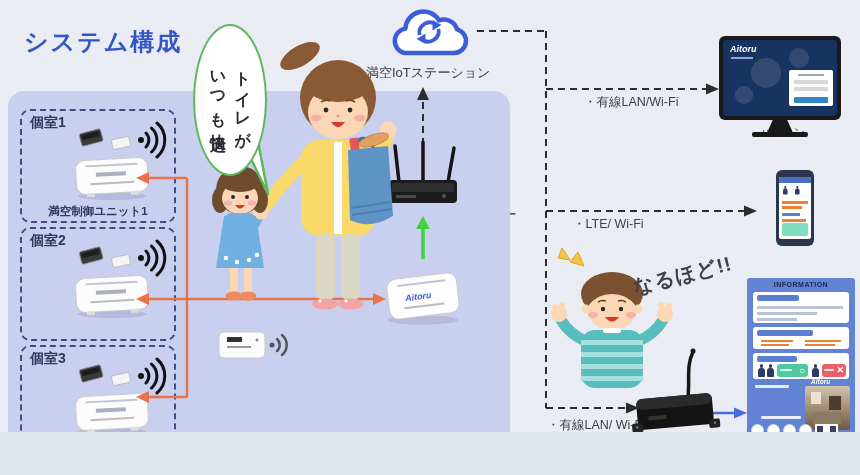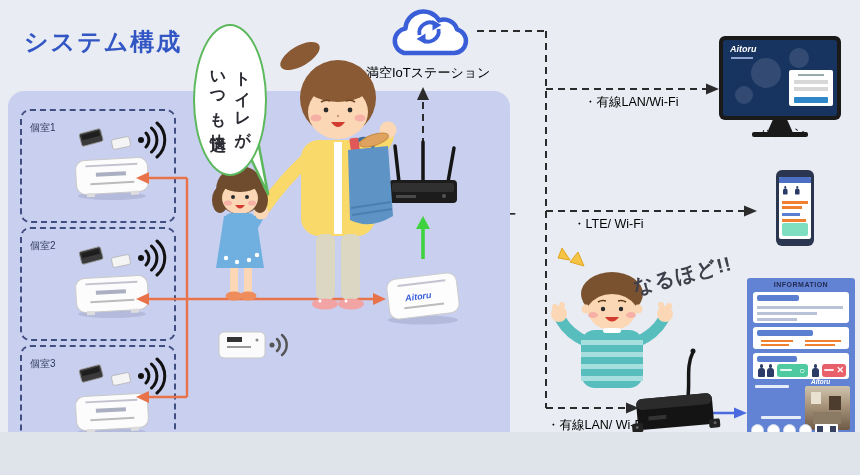--- a/index.html
+++ b/index.html
@@ -1,21 +1,21 @@
 <!DOCTYPE html>
 <html><head>
 <meta charset="utf-8">
 <style>
   html,body{margin:0;padding:0;background:#dfe3ea;font-family:"Liberation Sans",sans-serif;}
   .canvas{position:relative;width:860px;height:432px;background:#e9ecf3;overflow:hidden;}
   .abs{position:absolute;}
-  .lbl{position:absolute;color:#000000;white-space:nowrap;}
+  .lbl{position:absolute;color:#404040;white-space:nowrap;}
   .panel{position:absolute;left:8px;top:91px;width:502px;height:377px;background:#c9cfee;border-radius:16px;}
   .room{position:absolute;left:20px;width:152px;height:110px;border:2px dashed #3f4d80;border-radius:10px;}
-  .room-label{position:absolute;left:8px;top:10px;font-size:10px;font-weight:400;color:#2e3a5c;}
+  .room-label{position:absolute;left:8px;top:3px;font-size:14px;font-weight:700;color:#2e3a5c;}
   .unit-label{position:absolute;bottom:2px;left:0;width:100%;text-align:center;font-size:11.5px;font-weight:600;color:#2e3a5c;}
   svg{display:block;}
   .z2{z-index:2}.z3{z-index:3}.z4{z-index:4}.z5{z-index:5}.z6{z-index:6}
   .title{position:absolute;left:24px;top:26px;font-size:24px;font-weight:bold;color:#3356c5;letter-spacing:2px;}
   .bubble{position:absolute;left:193px;top:24px;width:70px;height:148px;background:#fff;border:2.5px solid #5cb85c;border-radius:50%;display:flex;align-items:center;justify-content:center;}
   .bubble-text{writing-mode:vertical-rl;text-orientation:upright;font-size:16px;font-weight:bold;color:#2b2b33;letter-spacing:2px;line-height:1.55;}
   .underline-note{border-bottom:2px solid #2e3a5c;padding-bottom:1px;font-weight:bold;}
   .boy-note{position:absolute;left:632px;top:262px;font-size:20px;font-weight:bold;color:#3f3f4b;transform:rotate(-14deg);letter-spacing:1px;}
   
   .monitor{position:absolute;left:719px;top:36px;width:124px;height:104px;}
@@ -81,20 +81,21 @@
         <ellipse cx="40" cy="43" rx="34" ry="4" fill="#aab1d4" opacity="0.7"></ellipse>
         <g transform="rotate(-3 40 23)">
           <rect x="4" y="6" width="72" height="34" rx="9" fill="#fcfcfd" stroke="#c9c9c9"></rect>
           <rect x="14" y="11" width="52" height="2" fill="#aab" opacity="0.7"></rect>
           <rect x="24" y="19" width="30" height="4" fill="#66708f" opacity="0.55"></rect>
           <rect x="18" y="29" width="44" height="2" fill="#bbb"></rect>
           <rect x="14" y="39" width="8" height="4" fill="#ddd"></rect>
           <rect x="58" y="39" width="8" height="4" fill="#ddd"></rect>
         </g>
       </svg>
+    <div class="unit-label">満空制御ユニット1</div>
   </div>
 
   <div class="room z2" style="top:227px;">
     <div class="room-label">個室2</div>
     <svg class="abs" style="left:56px;top:16px;" width="26" height="20">
         <g transform="rotate(-15 13 10)">
           <rect x="2" y="4" width="22" height="13" rx="2" fill="#3a3a3a" stroke="#9a9a9a" stroke-width="0.8"></rect>
           <rect x="4" y="6" width="18" height="5" fill="#1e1e1e"></rect>
         </g>
       </svg>

